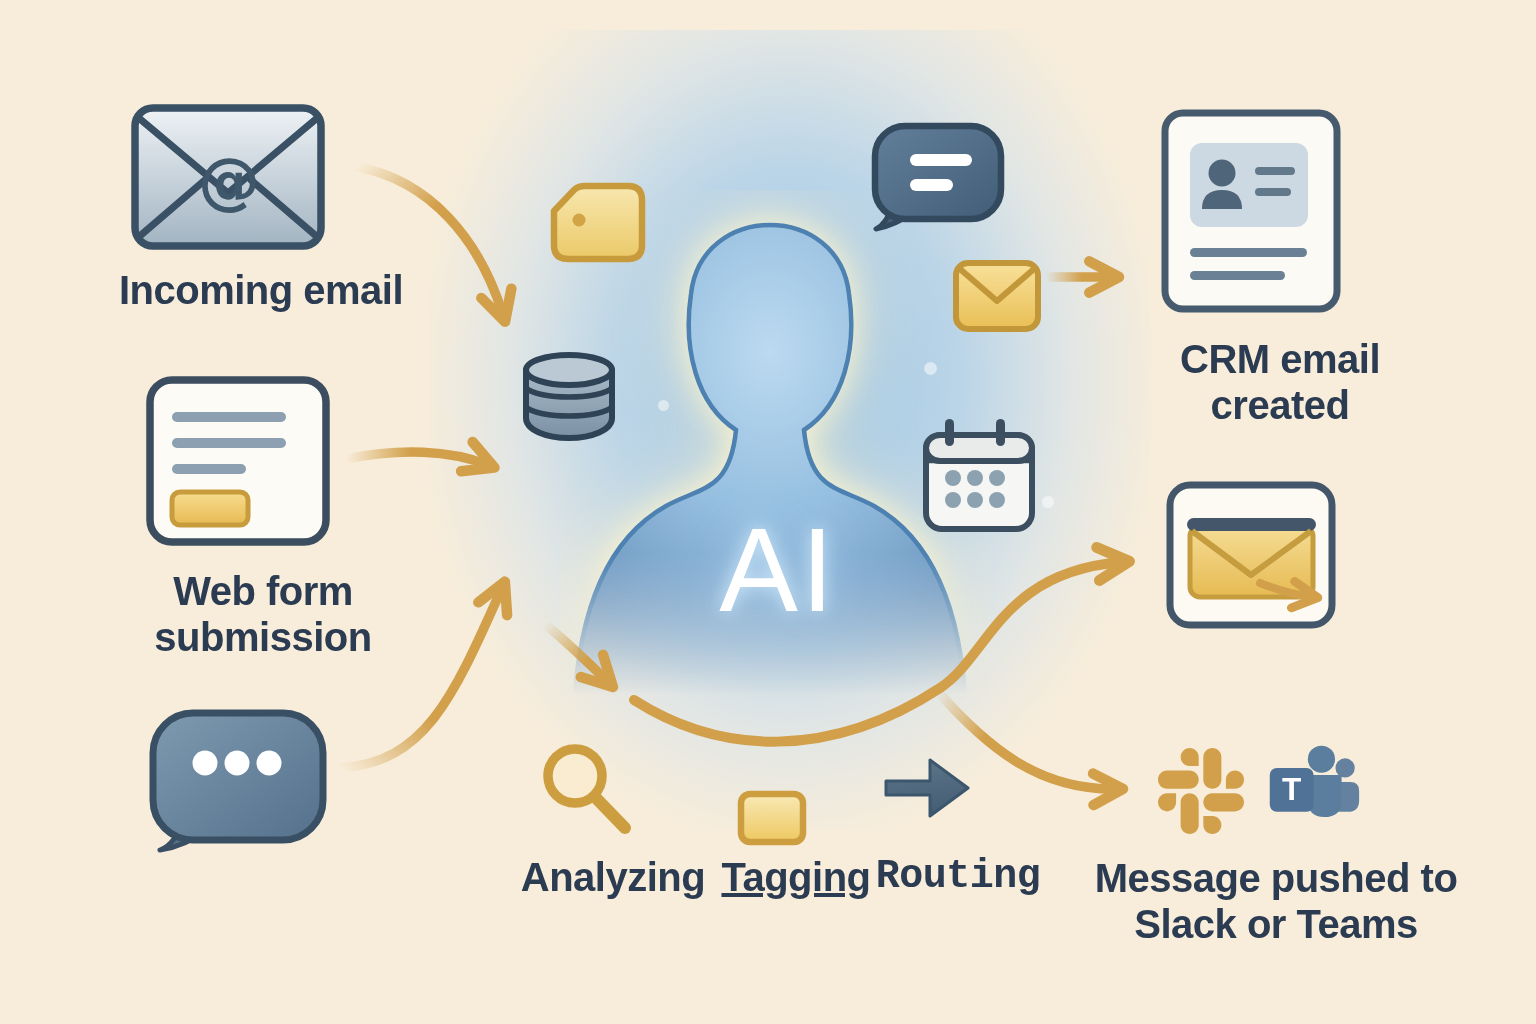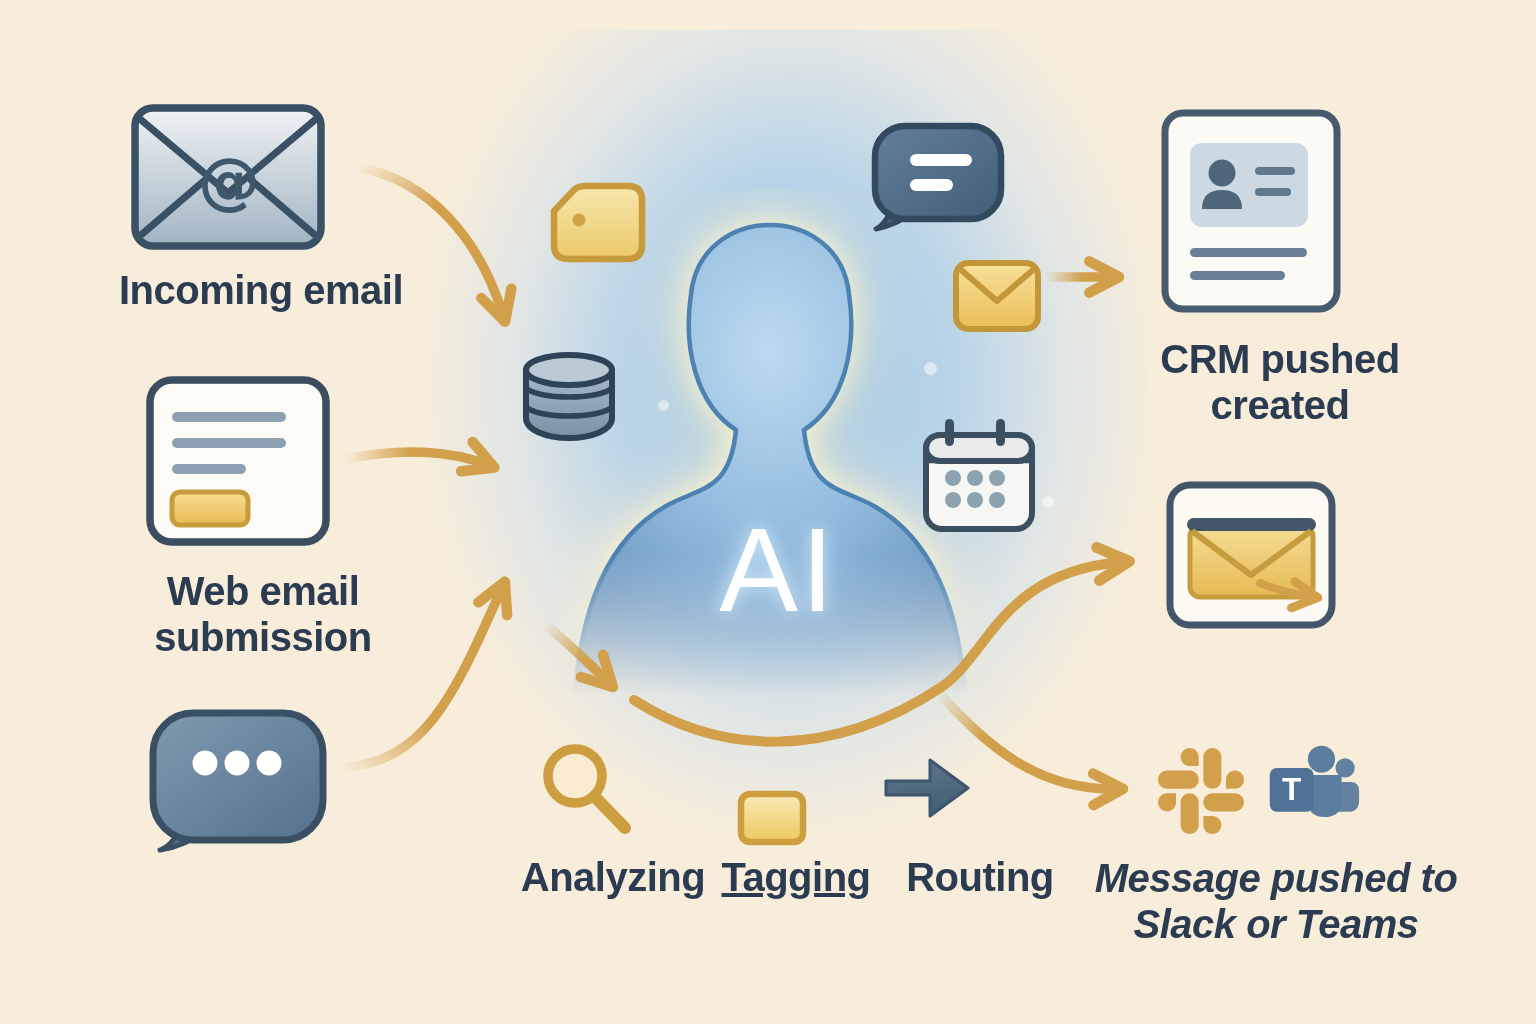--- a/index.html
+++ b/index.html
@@ -132,21 +132,21 @@
         <stop offset="0" stop-color="#f7dd90"></stop>
           <stop offset="1" stop-color="#e7ba52"></stop>
       </linearGradient>
     </defs>
     <rect x="5" y="5" width="176" height="162" rx="22" fill="#fdfbf5" stroke="#3b4d5e" stroke-width="7.5"></rect>
     <rect x="27" y="37" width="114" height="10" rx="5" fill="#8ca0b2"></rect>
     <rect x="27" y="63" width="114" height="10" rx="5" fill="#8ca0b2"></rect>
     <rect x="27" y="89" width="74" height="10" rx="5" fill="#8ca0b2"></rect>
     <rect x="27" y="117" width="76" height="33" rx="8" fill="url(#btnG)" stroke="#c89b3d" stroke-width="5"></rect>
   </svg>
-  <div class="abs label" style="left:115px;top:568px;width:240px;">Web email submission</div>
+  <div class="abs label" style="left:115px;top:568px;width:240px;">Web form submission</div>
 
   <svg class="abs" style="left:148px;top:708px;width:180px;height:145px;" viewBox="0 0 180 145">
     <defs>
       <linearGradient id="bubG" x1="0" y1="0" x2="1" y2="1">
         <stop offset="0" stop-color="#7e9ab0"></stop>
           <stop offset="1" stop-color="#55708b"></stop>
       </linearGradient>
     </defs>
     <path d="M 34 112 Q 28 136 12 142 Q 38 138 58 122 Z" fill="#55708b" stroke="#394f63" stroke-width="5" stroke-linejoin="round"></path>
     <rect x="5" y="5" width="170" height="127" rx="40" fill="url(#bubG)" stroke="#394f63" stroke-width="7"></rect>
@@ -227,33 +227,33 @@
     <defs>
       <linearGradient id="tag2G" x1="0" y1="0" x2="0" y2="1">
         <stop offset="0" stop-color="#f8e9b5"></stop>
           <stop offset="1" stop-color="#eec861"></stop>
       </linearGradient>
     </defs>
     <rect x="4" y="4" width="62" height="48" rx="9" fill="url(#tag2G)" stroke="#cd9e40" stroke-width="6.5"></rect>
   </svg>
   <div class="abs label" style="left:618px;top:854px;width:300px;text-decoration:underline;">Tagging</div>
 
-  <div class="abs label" style="left:802px;top:854px;width:300px;">Routing</div>
+  <div class="abs label" style="left:780px;top:854px;width:300px;font-family:Liberation Mono, monospace;">Routing</div>
 
   <svg class="abs" style="left:1160px;top:108px;width:182px;height:206px;" viewBox="0 0 182 206">
     <rect x="5" y="5" width="172" height="196" rx="18" fill="#fcfaf4" stroke="#475b6e" stroke-width="7"></rect>
     <rect x="30" y="35" width="118" height="84" rx="12" fill="#ccd9e3"></rect>
     <circle cx="62" cy="65" r="13.5" fill="#4f6579"></circle>
     <path d="M 42 101 Q 42 82 62 82 Q 82 82 82 101 Z" fill="#4f6579"></path>
     <rect x="95" y="59" width="40" height="8" rx="4" fill="#62798c"></rect>
     <rect x="95" y="80" width="36" height="8" rx="4" fill="#62798c"></rect>
     <rect x="30" y="140" width="117" height="9" rx="4.5" fill="#6a8095"></rect>
     <rect x="30" y="163" width="95" height="9" rx="4.5" fill="#6a8095"></rect>
   </svg>
-  <div class="abs label" style="left:1102px;top:336px;width:300px;">CRM pushed created</div>
+  <div class="abs label" style="left:1102px;top:336px;width:300px;">CRM email created</div>
 
   <svg class="abs" style="left:1164px;top:479px;width:178px;height:152px;" viewBox="0 0 178 152">
     <defs>
       <linearGradient id="env3G" x1="0" y1="0" x2="0" y2="1">
         <stop offset="0" stop-color="#f5dd95"></stop>
           <stop offset="1" stop-color="#e6ba52"></stop>
       </linearGradient>
     </defs>
     <rect x="6" y="6" width="162" height="140" rx="20" fill="#fdfaf4" stroke="#44576a" stroke-width="7"></rect>
     <rect x="26" y="47" width="123" height="71" rx="10" fill="url(#env3G)" stroke="#c59c3e" stroke-width="5"></rect>
@@ -275,15 +275,15 @@
     </g>
   </svg>
   <svg class="abs" style="left:1268px;top:745px;width:92px;height:88px;" viewBox="0 0 105 100">
     <circle cx="88" cy="26" r="11" fill="#64829f"></circle>
     <path d="M 78 42 H 94 Q 104 42 104 52 V 63 Q 104 76 91 76 H 78 Z" fill="#64829f"></path>
     <circle cx="61" cy="16" r="15.5" fill="#5b7e9e"></circle>
     <path d="M 44 34 H 84 V 63 Q 84 82 64 82 Q 46 82 44 62 Z" fill="#5b7e9e"></path>
     <rect x="2" y="26" width="50" height="50" rx="8" fill="#4f7296"></rect>
     <text x="27" y="62" text-anchor="middle" font-size="36" font-weight="bold" fill="#ffffff" font-family="Liberation Sans, sans-serif">T</text>
   </svg>
-  <div class="abs label" style="left:1063px;top:855px;width:370px;font-style:italic;">Message pushed to Slack or Teams</div>
+  <div class="abs label" style="left:1063px;top:855px;width:370px;">Message pushed to Slack or Teams</div>
 
 </div>
 
 </body></html>

